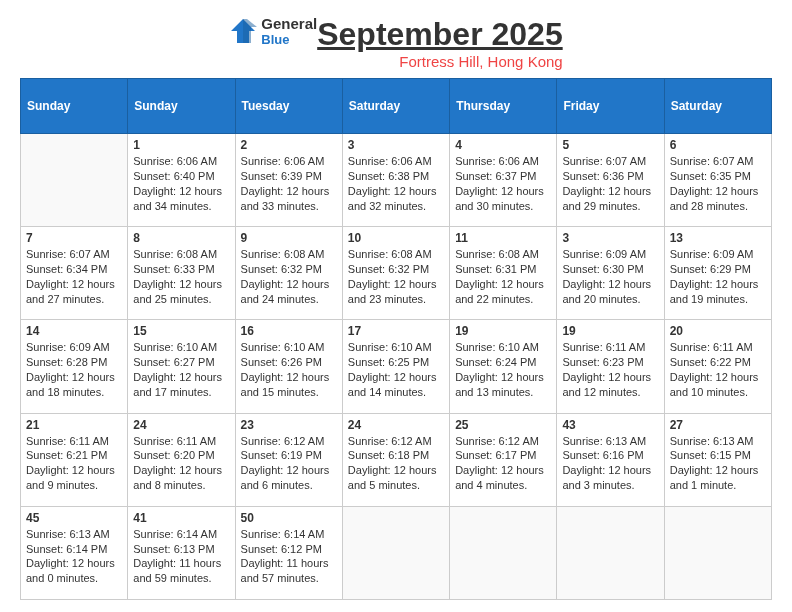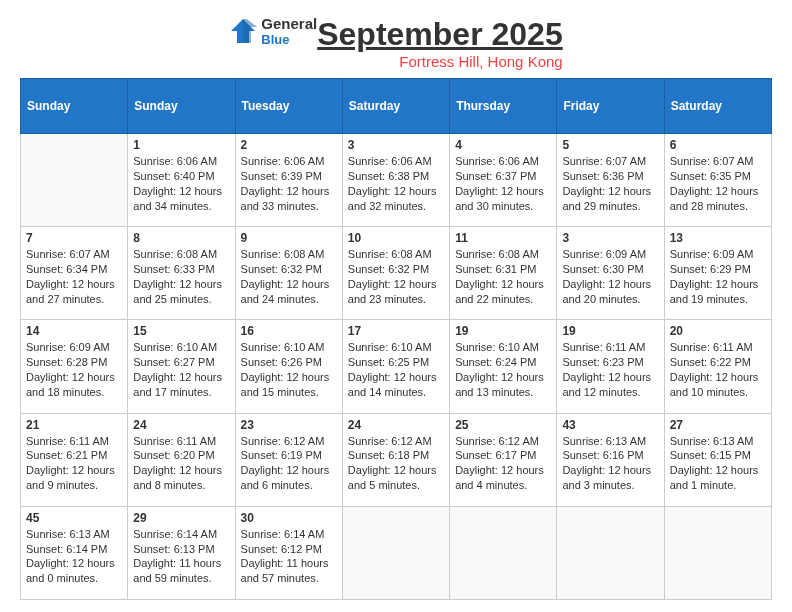--- a/index.html
+++ b/index.html
@@ -311,27 +311,27 @@
         </td>
         </tr>
         <tr>
           <td>
           <span class="day-number">45</span>
           <div class="cell-text">
             Sunrise: 6:13 AM<br>Sunset: 6:14 PM<br>Daylight: 12 hours and 0 minutes.
           </div>
         </td>
           <td>
-          <span class="day-number">29</span>
+          <span class="day-number">41</span>
           <div class="cell-text">
             Sunrise: 6:14 AM<br>Sunset: 6:13 PM<br>Daylight: 11 hours and 59 minutes.
           </div>
         </td>
           <td>
-          <span class="day-number">30</span>
+          <span class="day-number">50</span>
           <div class="cell-text">
             Sunrise: 6:14 AM<br>Sunset: 6:12 PM<br>Daylight: 11 hours and 57 minutes.
           </div>
         </td>
           <td class="empty-cell"></td>
           <td class="empty-cell"></td>
           <td class="empty-cell"></td>
           <td class="empty-cell"></td>
         </tr>
       </tbody>

